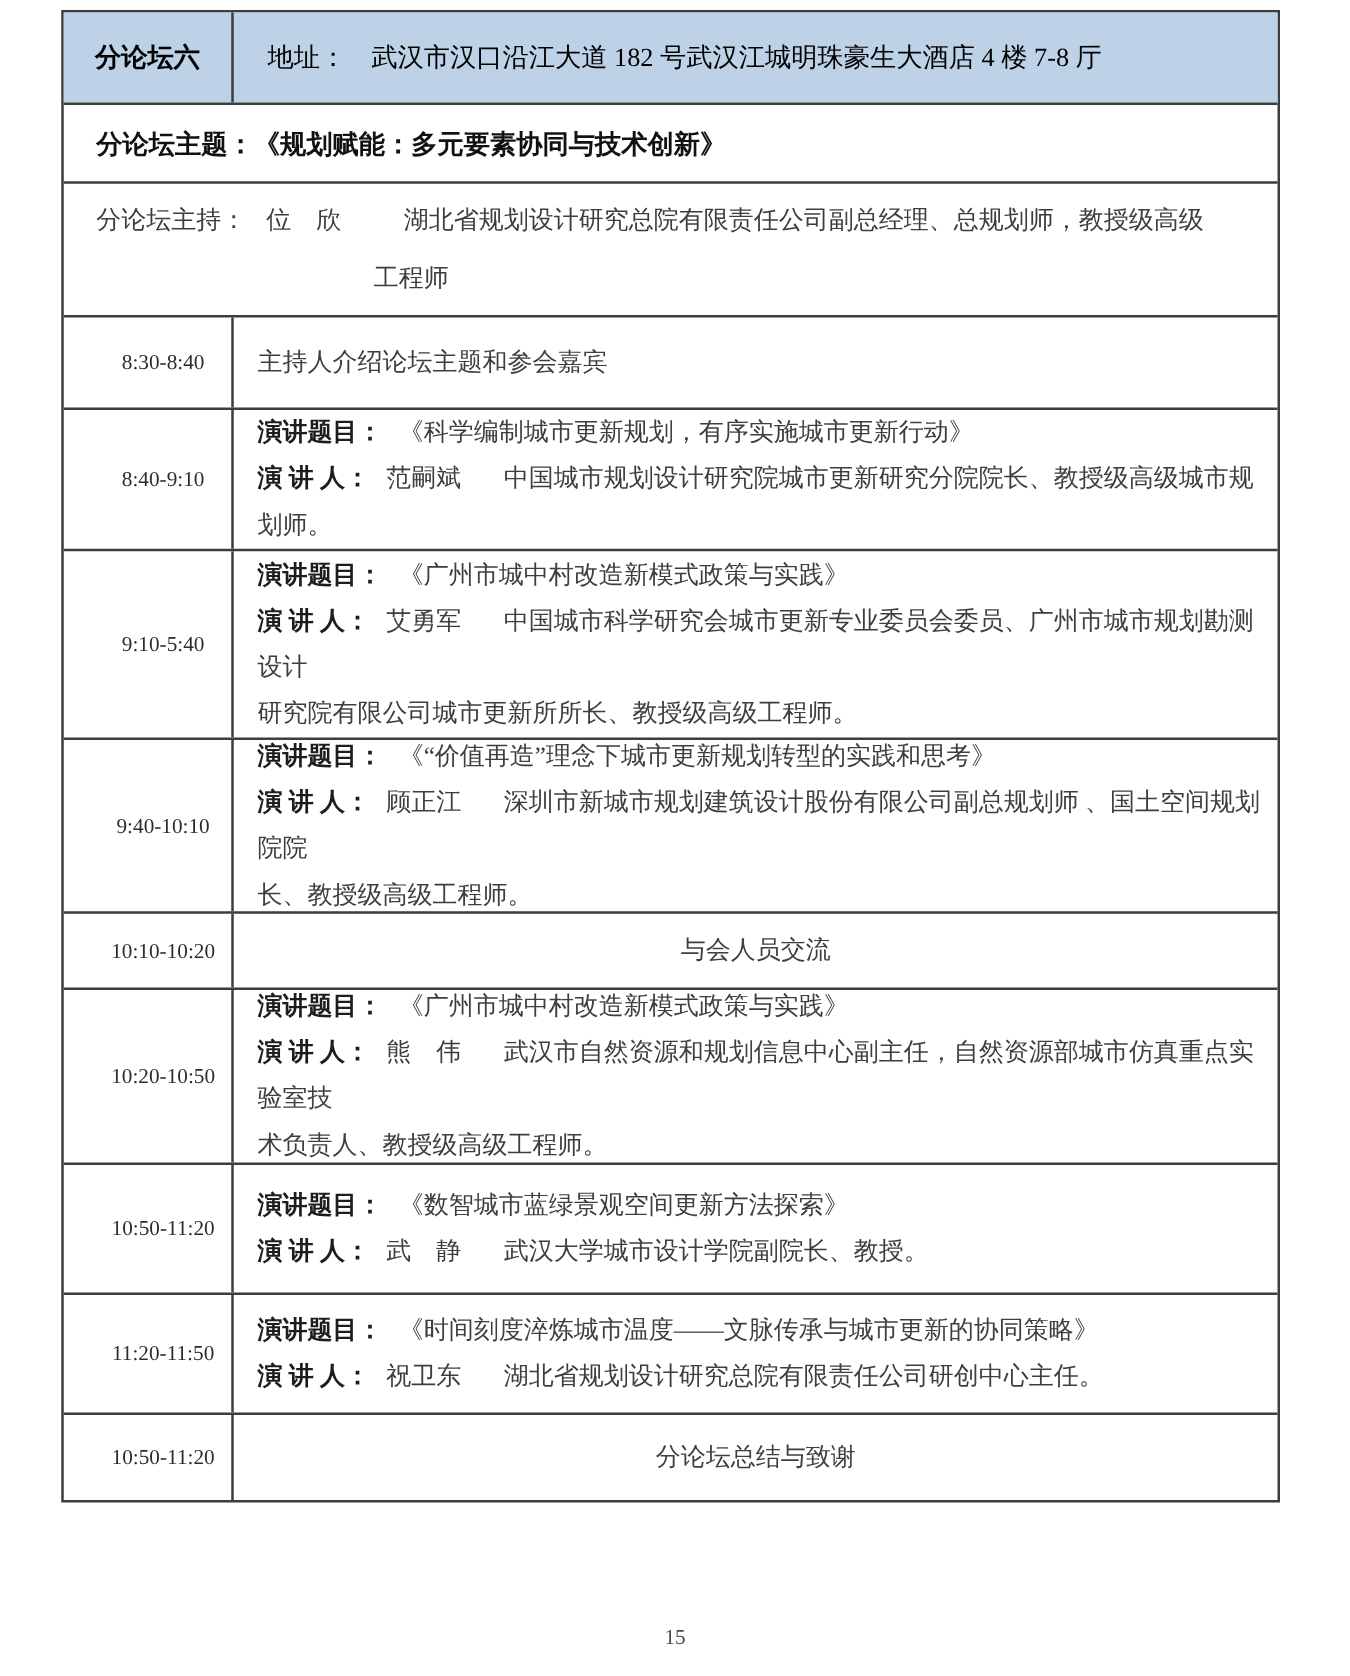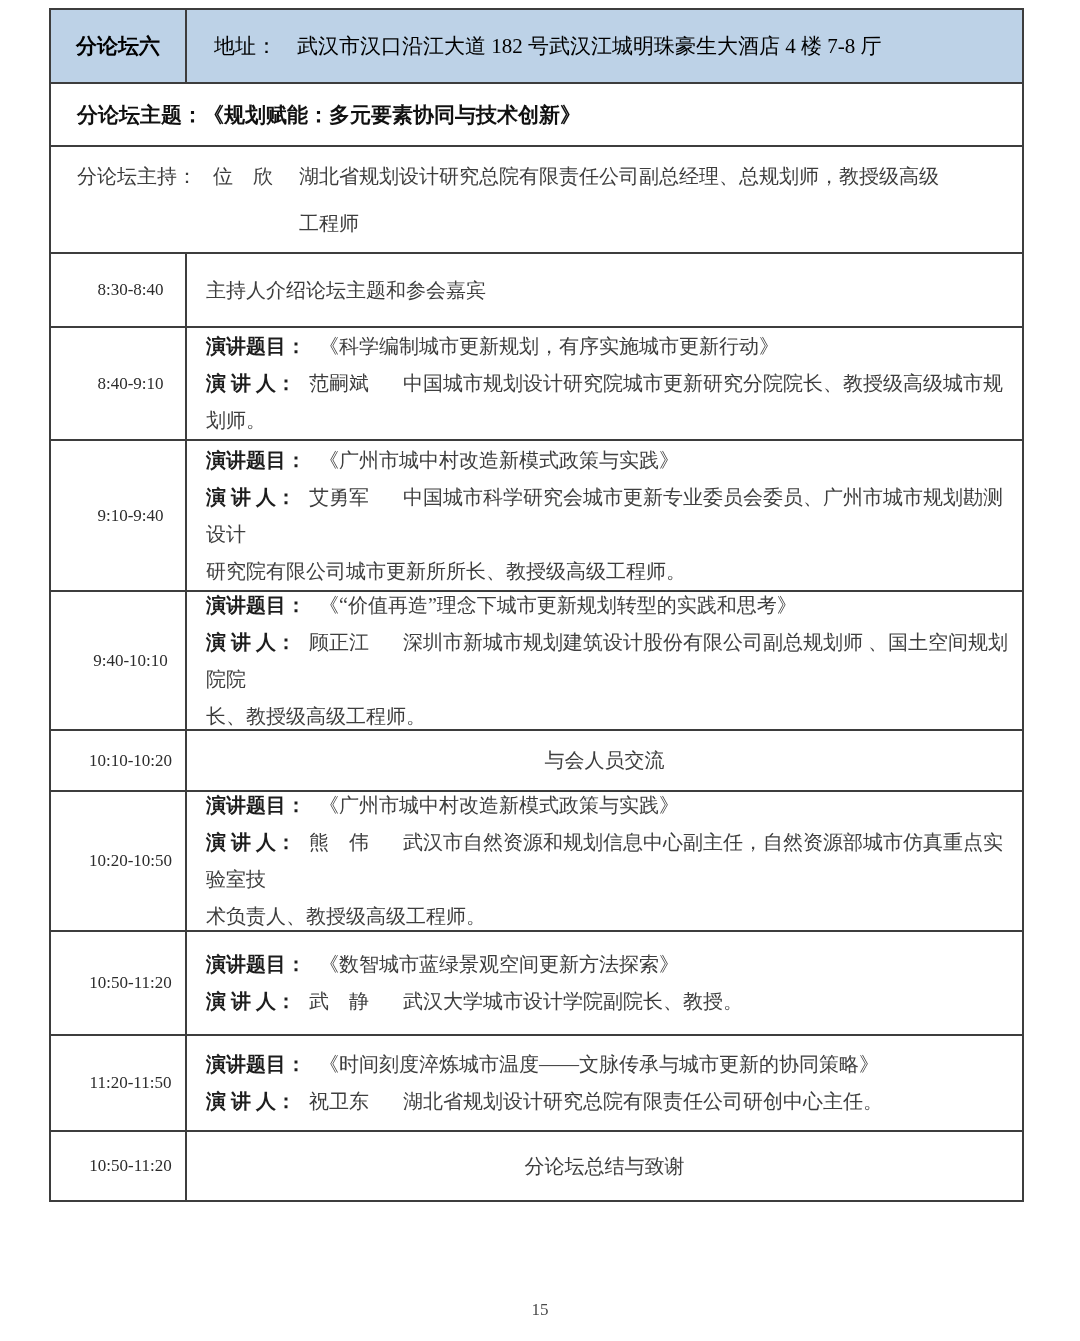--- a/index.html
+++ b/index.html
@@ -137,21 +137,21 @@
           <span>《规划赋能：多元要素协同与技术创新》</span>
       </div>
     </div>
 
     <div class="trow" style="height:107px;">
       <div class="full-cell">
         <div class="host-wrap">
           <span class="host-label">分论坛主持：</span>
           <span class="host-name">位　欣</span>
           <span class="host-desc">
-            <span style="display:block;">湖北省规划设计研究总院有限责任公司副总经理、总规划师，教授级高级</span>
+            <span style="display:block;margin-left:24px;">湖北省规划设计研究总院有限责任公司副总经理、总规划师，教授级高级</span>
             <span style="display:block;">工程师</span>
           </span>
         </div>
       </div>
     </div>
 
     <div class="trow" style="height:74px;">
       <div class="time-cell">8:30-8:40</div>
       <div class="content-cell">
         <div class="line">主持人介绍论坛主题和参会嘉宾</div>
@@ -160,21 +160,21 @@
 
     <div class="trow" style="height:113px;">
       <div class="time-cell">8:40-9:10</div>
       <div class="content-cell">
         <div class="line"><span class="lbl">演讲题目：</span><span>《科学编制城市更新规划，有序实施城市更新行动》</span></div>
         <div class="line"><span class="lbl">演 讲 人：</span><span class="spk">范嗣斌</span><span>中国城市规划设计研究院城市更新研究分院院长、教授级高级城市规划师。</span></div>
       </div>
     </div>
 
     <div class="trow" style="height:151px;">
-      <div class="time-cell">9:10-9:40</div>
+      <div class="time-cell">9:10-5:40</div>
       <div class="content-cell">
         <div class="line"><span class="lbl">演讲题目：</span><span>《广州市城中村改造新模式政策与实践》</span></div>
         <div class="line"><span class="lbl">演 讲 人：</span><span class="spk">艾勇军</span><span>中国城市科学研究会城市更新专业委员会委员、广州市城市规划勘测设计</span></div>
         <div class="line">研究院有限公司城市更新所所长、教授级高级工程师。</div>
       </div>
     </div>
 
     <div class="trow" style="height:139px;">
       <div class="time-cell">9:40-10:10</div>
       <div class="content-cell">

